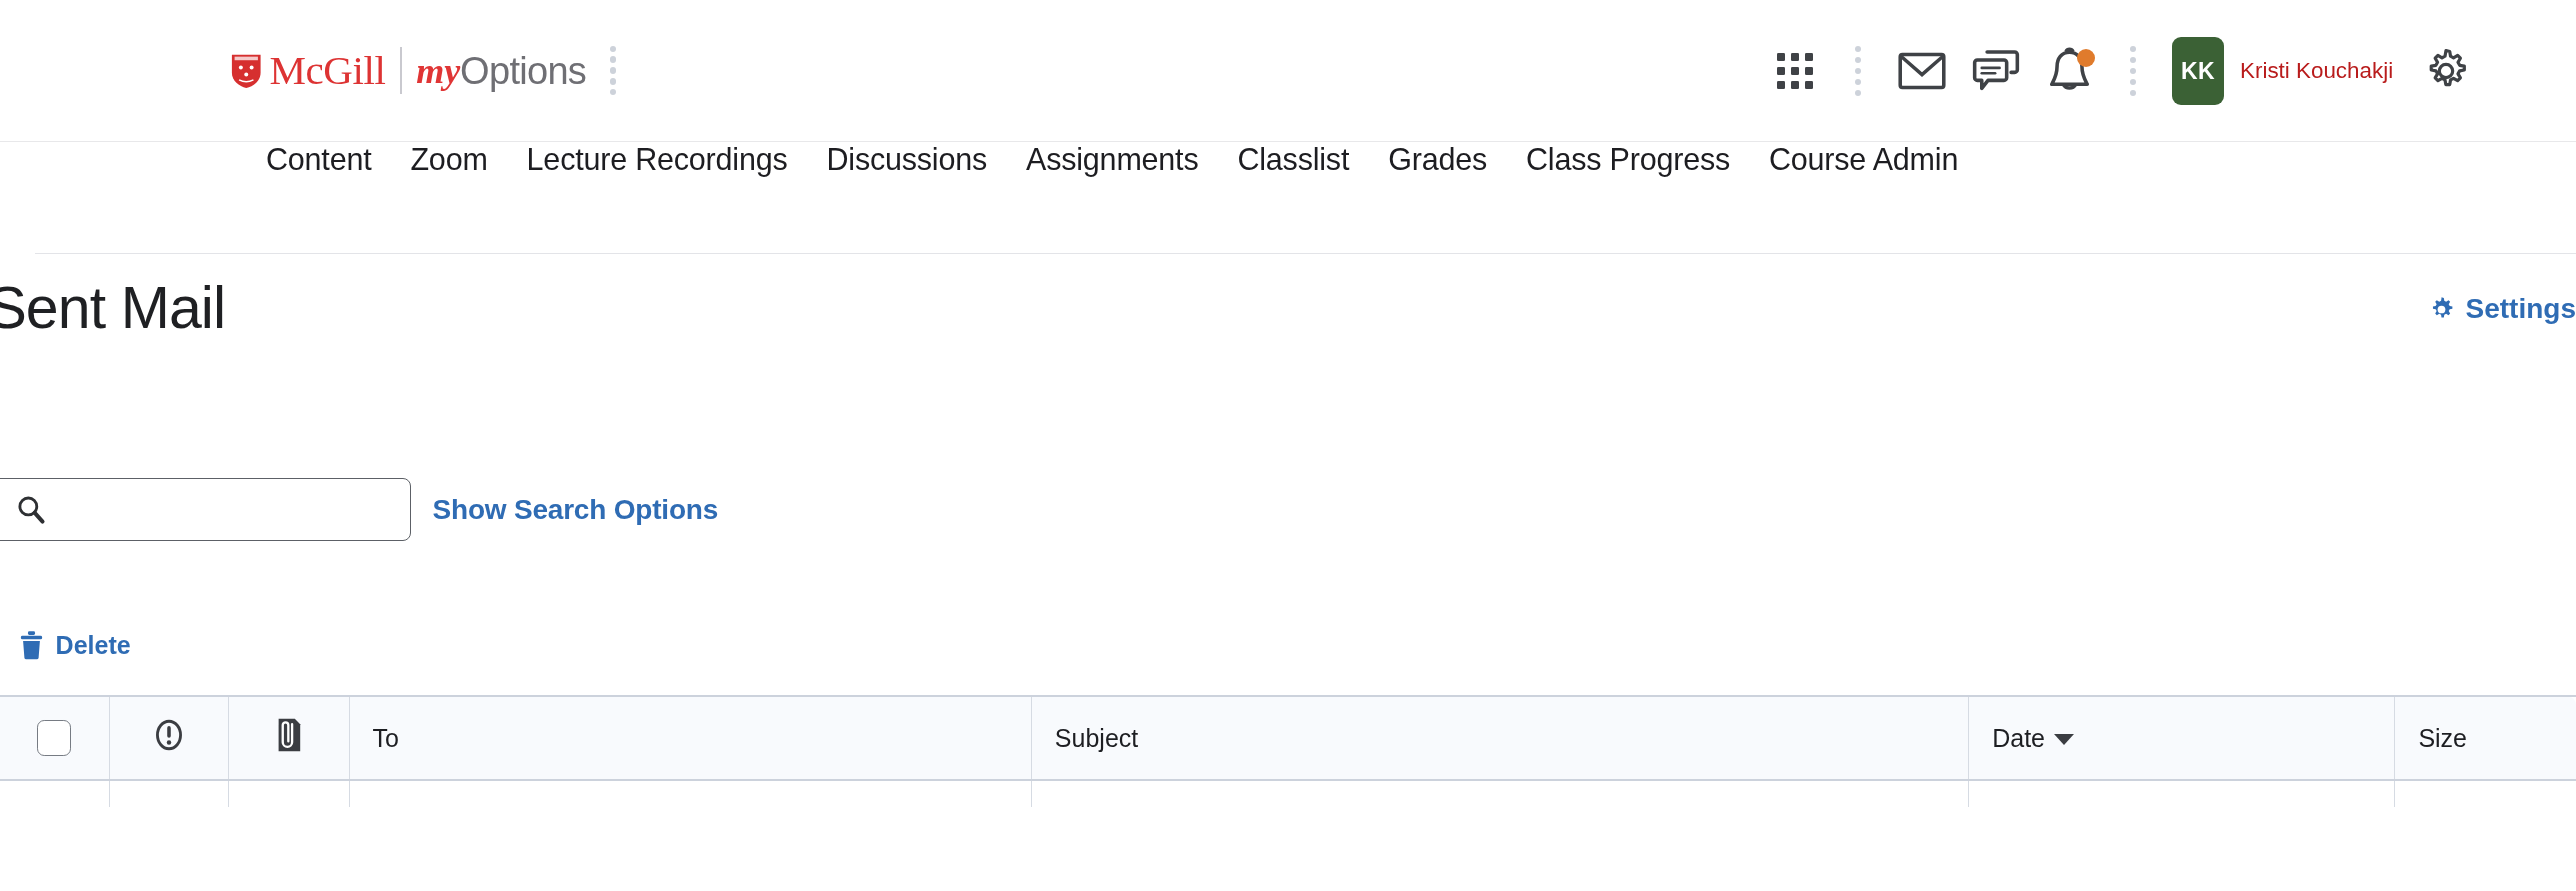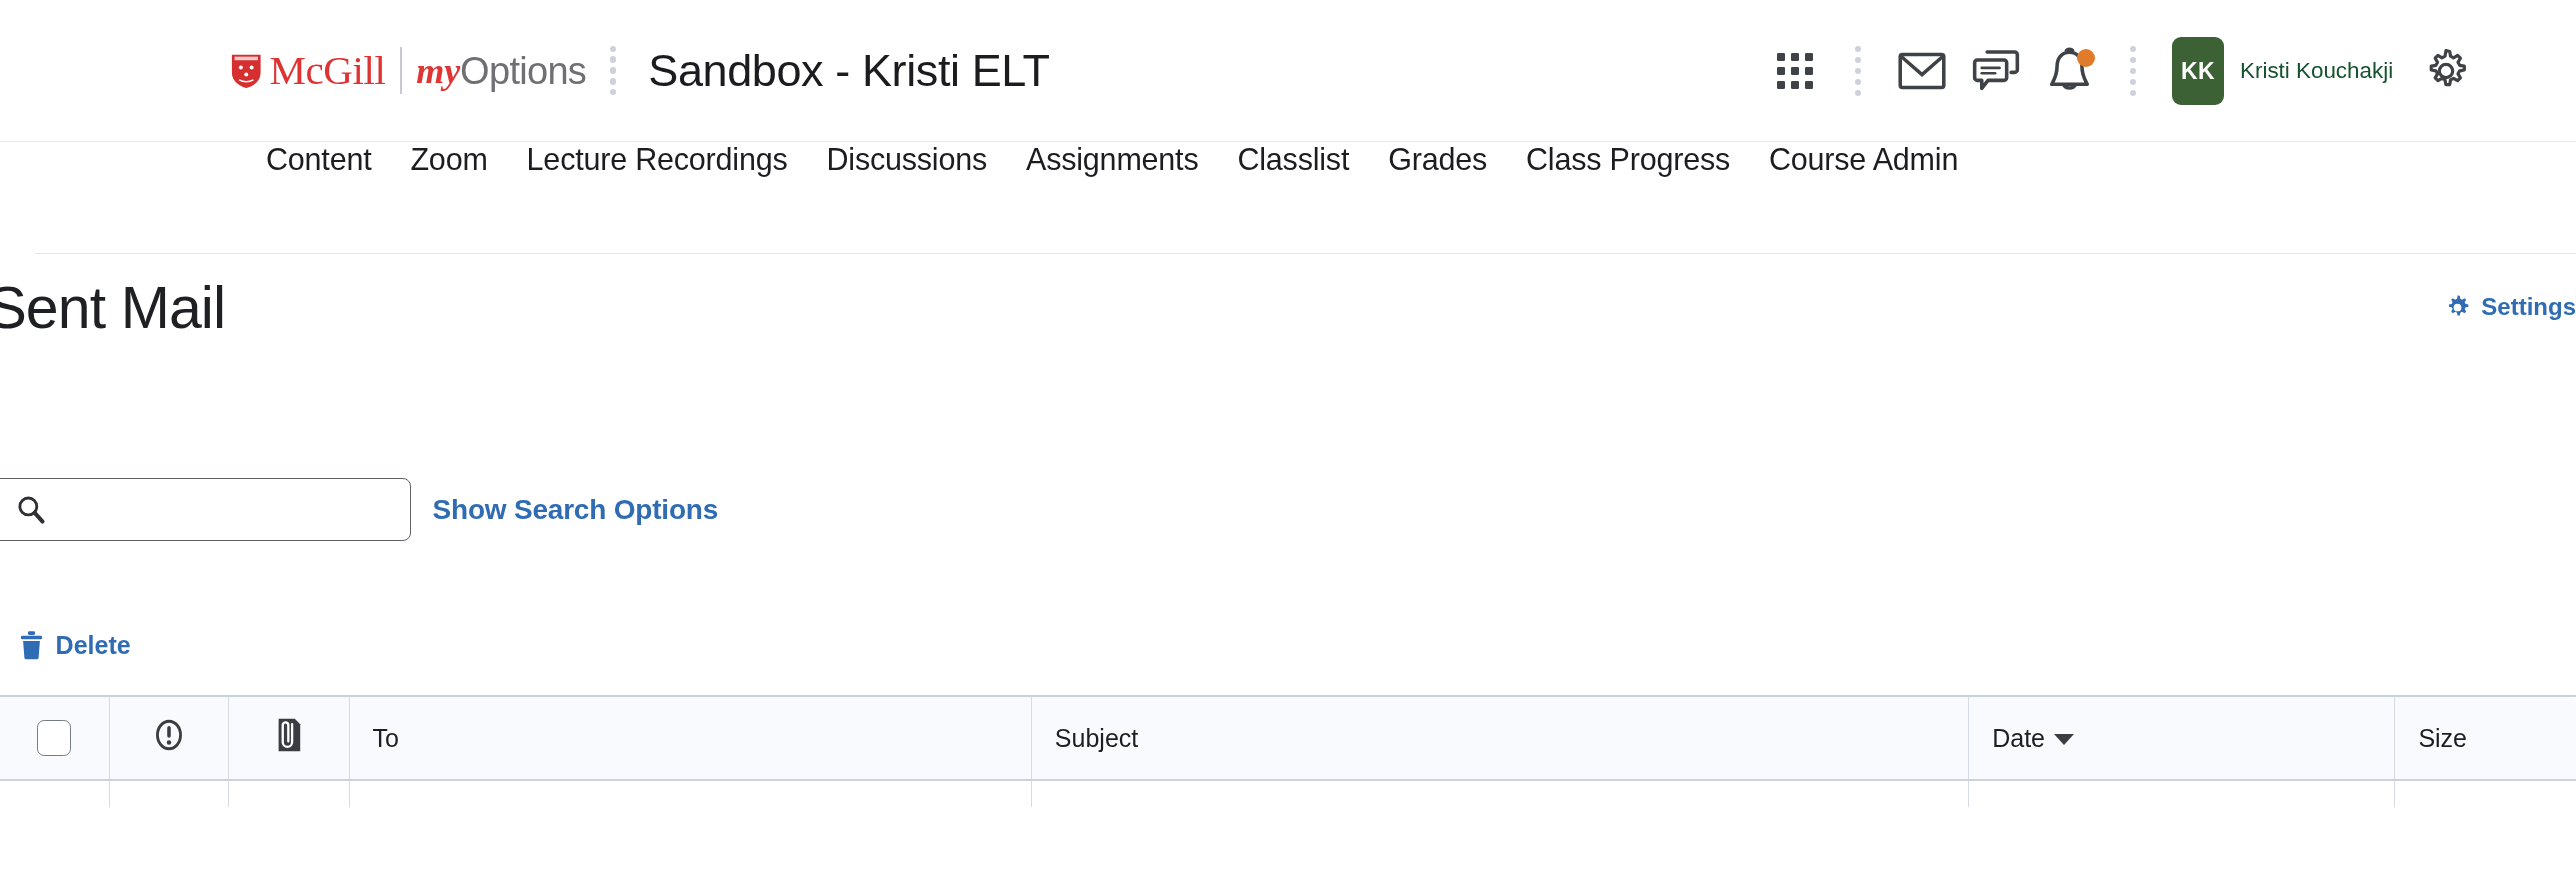--- a/index.html
+++ b/index.html
@@ -120,21 +120,21 @@
     border-radius: 9px;
     color: #ffffff;
     font-size: 23px;
     font-weight: bold;
     display: flex; align-items: center; justify-content: center;
     margin-left: 12.6px;
     letter-spacing: 0.4px;
   }
   .username {
     font-size: 22.4px;
-    color: #14532d;
+    color: #b91c1c;
     margin-left: 16px;
     white-space: nowrap;
   }
   .gear-top { margin-left: 21.5px; }
 
   
   .navbar {
     height: 112px;
     background: #ffffff;
     border-bottom: 1.8px solid #e3e4e8;
@@ -175,21 +175,21 @@
     letter-spacing: -0.9px;
     white-space: nowrap;
   }
   .settings-link {
     position: absolute;
     right: 0px;
     top: 39px;
     display: flex;
     align-items: center;
     color: #2f6cb4;
-    font-size: 24px;
+    font-size: 28px;
     font-weight: bold;
     cursor: pointer;
     white-space: nowrap;
   }
   .settings-link svg { margin-right: 10.8px; }
 
   .compose-wrap {
     position: absolute;
     left: 0; top: 125px;
   }
@@ -338,21 +338,20 @@
   </div>
 
   <div class="dot-sep">
     <i></i>
       <i></i>
       <i></i>
       <i></i>
       <i></i>
   </div>
 
-  <div class="course-title">Sandbox - Kristi ELT</div>
 
   <div class="header-right">
 
     <div class="hicon">
       <span class="waffle">
         <span></span>
           <span></span>
           <span></span>
         <span></span>
           <span></span>

